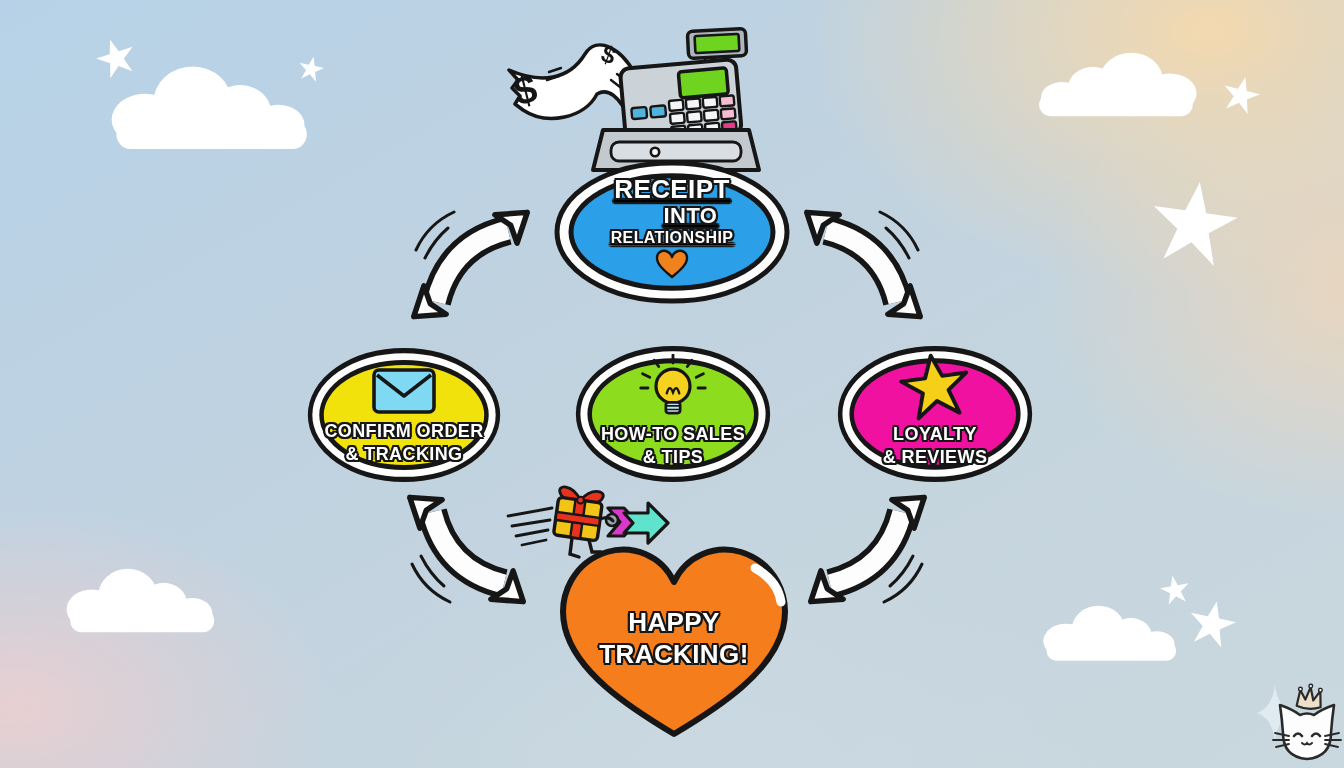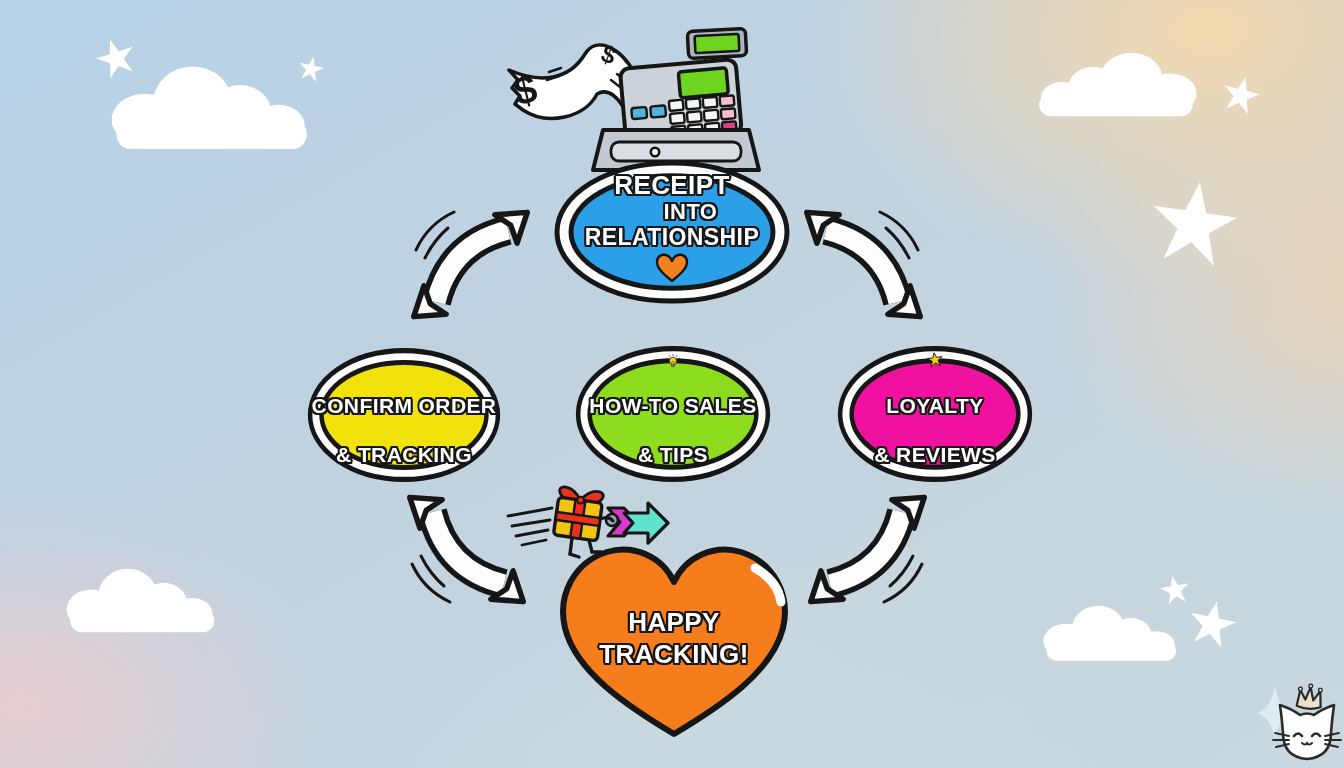--- a/index.html
+++ b/index.html
@@ -19,21 +19,21 @@
     align-items:center;justify-content:center;text-align:center;
   }
   .bubble-text{
     color:#fff;font-weight:bold;line-height:1.12;letter-spacing:.4px;
     text-shadow:
       2.2px 0 0 #161616,-2.2px 0 0 #161616,0 2.2px 0 #161616,0 -2.2px 0 #161616,
       1.6px 1.6px 0 #161616,-1.6px 1.6px 0 #161616,1.6px -1.6px 0 #161616,-1.6px -1.6px 0 #161616;
   }
   .t-lg{font-size:26px;}
   .t-md{font-size:22px;padding-left:37px;}
-  .t-sm{font-size:21px;line-height:1.25;margin-top:23px;}
+  .t-sm{font-size:18px;line-height:1.25;}
   .t-heart{font-size:26px;line-height:1.22;}
   svg{display:block;}
 </style>
 </head>
 <body>
 
 <div id="stage">
 
   <svg class="abs" style="left:95px;top:58px" width="238" height="96" viewBox="0 0 200 78" preserveAspectRatio="none">
     <g fill="#ffffff">
@@ -204,24 +204,24 @@
       <circle cx="78" cy="22" r="3.4" stroke="#161616" stroke-width="2" fill="#e8321e"></circle>
       <path d="M100,38 Q108,33 113,38" stroke="#161616" stroke-width="3.2" fill="none" stroke-linecap="round"></path>
     </g>
   </svg>
 
   <div class="abs" style="left:552px;top:158px;width:240px;height:148px;">
     <svg width="240" height="148" viewBox="0 0 240 150" preserveAspectRatio="none">
       <ellipse cx="120" cy="75" rx="115" ry="70" fill="#fdfdfd" stroke="#161616" stroke-width="5"></ellipse>
       <ellipse cx="120" cy="75" rx="101" ry="57" stroke="#161616" stroke-width="5" fill="#2b9fe8"></ellipse>
     </svg>
-    <div class="node-content" style="top:4px;bottom:14px;">
+    <div class="node-content" style="top:4px;bottom:14px;text-decoration:underline;">
       <span class="bubble-text t-lg">RECEIPT</span>
       <span class="bubble-text t-md">INTO</span>
-      <span class="bubble-text" style="font-size:23px;">RELATIONSHIP</span>
+      <span class="bubble-text" style="font-size:16px;">RELATIONSHIP</span>
       <svg width="34" height="30" viewBox="0 0 34 30" style="margin-top:2px;">
         <path d="M17,28 C10,22 2,16 2,9 C2,3 7,1 11,2 C14,3 16,5 17,8 C18,5 20,3 23,2 C27,1 32,3 32,9 C32,16 24,22 17,28 Z" stroke="#161616" stroke-width="2.4" stroke-linejoin="round" fill="#f0821e"></path>
       </svg>
     </div>
   </div>
 
   <div class="abs" style="left:306px;top:346px;width:196px;height:138px;">
     <svg width="196" height="138" viewBox="0 0 240 150" preserveAspectRatio="none">
       <ellipse cx="120" cy="75" rx="115" ry="70" fill="#fdfdfd" stroke="#161616" stroke-width="5.5"></ellipse>
       <ellipse cx="120" cy="75" rx="101" ry="57" stroke="#161616" stroke-width="5.5" fill="#f2e20c"></ellipse>

